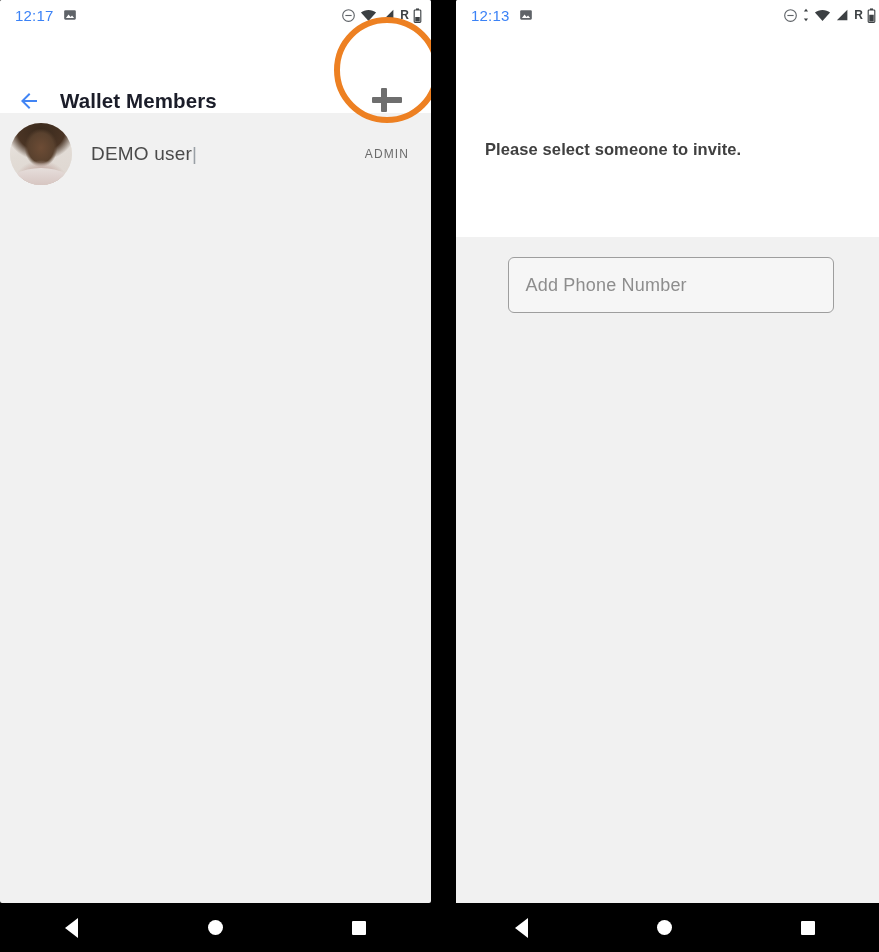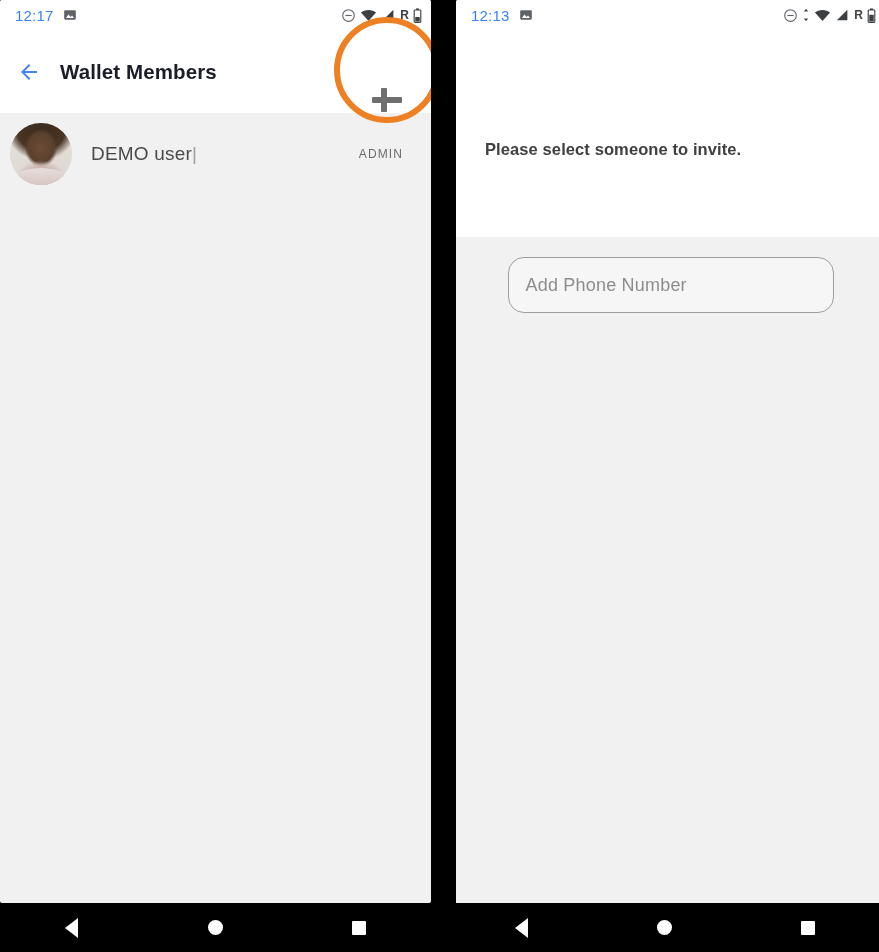--- a/index.html
+++ b/index.html
@@ -53,21 +53,21 @@
     gap: 4px;
   }
   .sb-icon { display: block; }
 
   
   .appbar {
     position: relative;
     background: #ffffff;
     height: 83px;
     display: flex;
-    align-items: center;
+    align-items: flex-end;
     box-sizing: border-box;
   }
   .appbar-left { height: 83px; padding-left: 17px; }
   .appbar-right { height: 57px; padding-left: 468px; }
 
   .back-arrow {
     width: 24px;
     height: 24px;
     flex: 0 0 auto;
     cursor: pointer;
@@ -111,21 +111,21 @@
     z-index: 20;
     pointer-events: none;
   }
 
   
   .member-list { background: #f1f1f1; }
   .member-row {
     display: flex;
     align-items: center;
     height: 82px;
-    padding: 0 28px 0 10px;
+    padding: 0 22px 0 10px;
     box-sizing: border-box;
     cursor: pointer;
   }
   .avatar {
     width: 62px;
     height: 62px;
     border-radius: 50%;
     flex: 0 0 auto;
     overflow: hidden;
     position: relative;
@@ -212,21 +212,21 @@
     height: 100%;
     padding-top: 20px;
     box-sizing: border-box;
   }
   .phone-field {
     margin: 0 auto;
     width: 326px;
     height: 56px;
     background: #f6f6f6;
     border: 1px solid #9e9e9e;
-    border-radius: 16px;
+    border-radius: 6px;
     display: flex;
     align-items: center;
     padding-left: 17px;
     box-sizing: border-box;
     cursor: text;
   }
   .phone-placeholder {
     font-size: 18px;
     color: #8d8d8d;
     letter-spacing: 0.2px;

